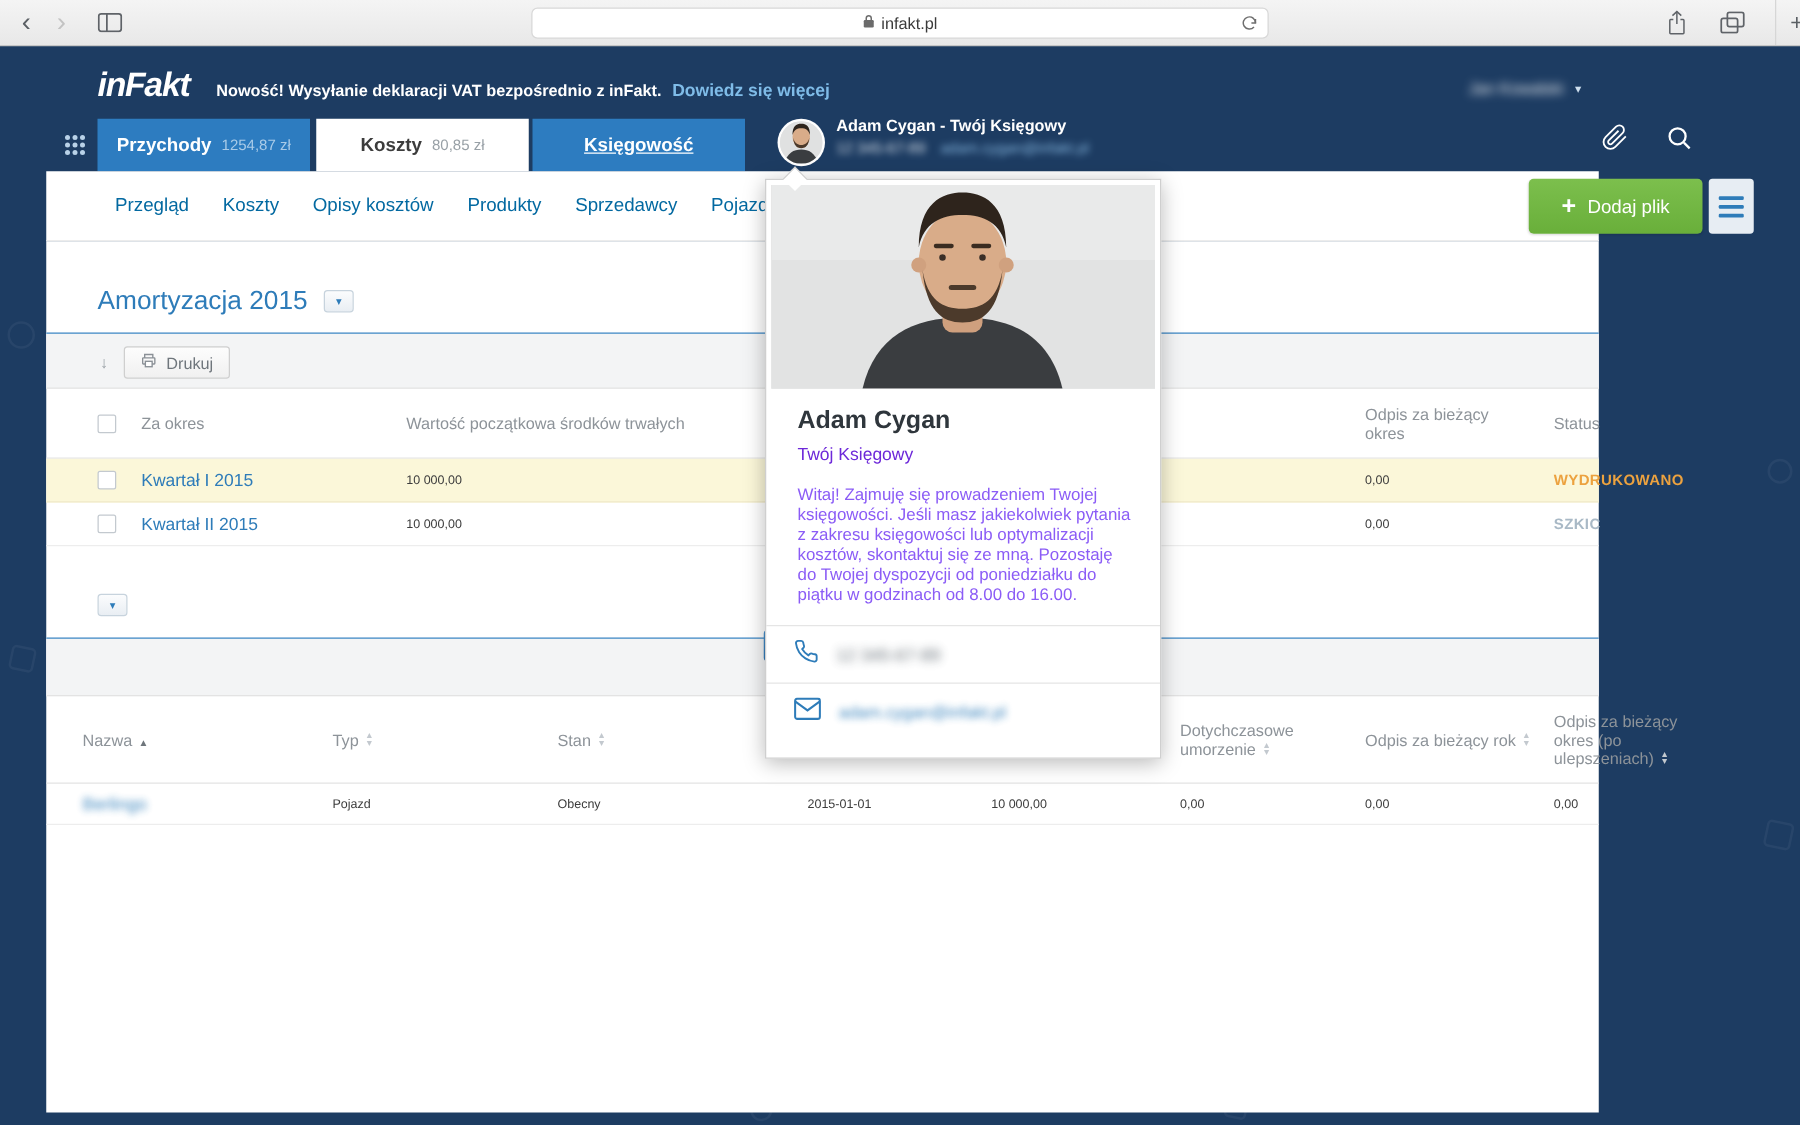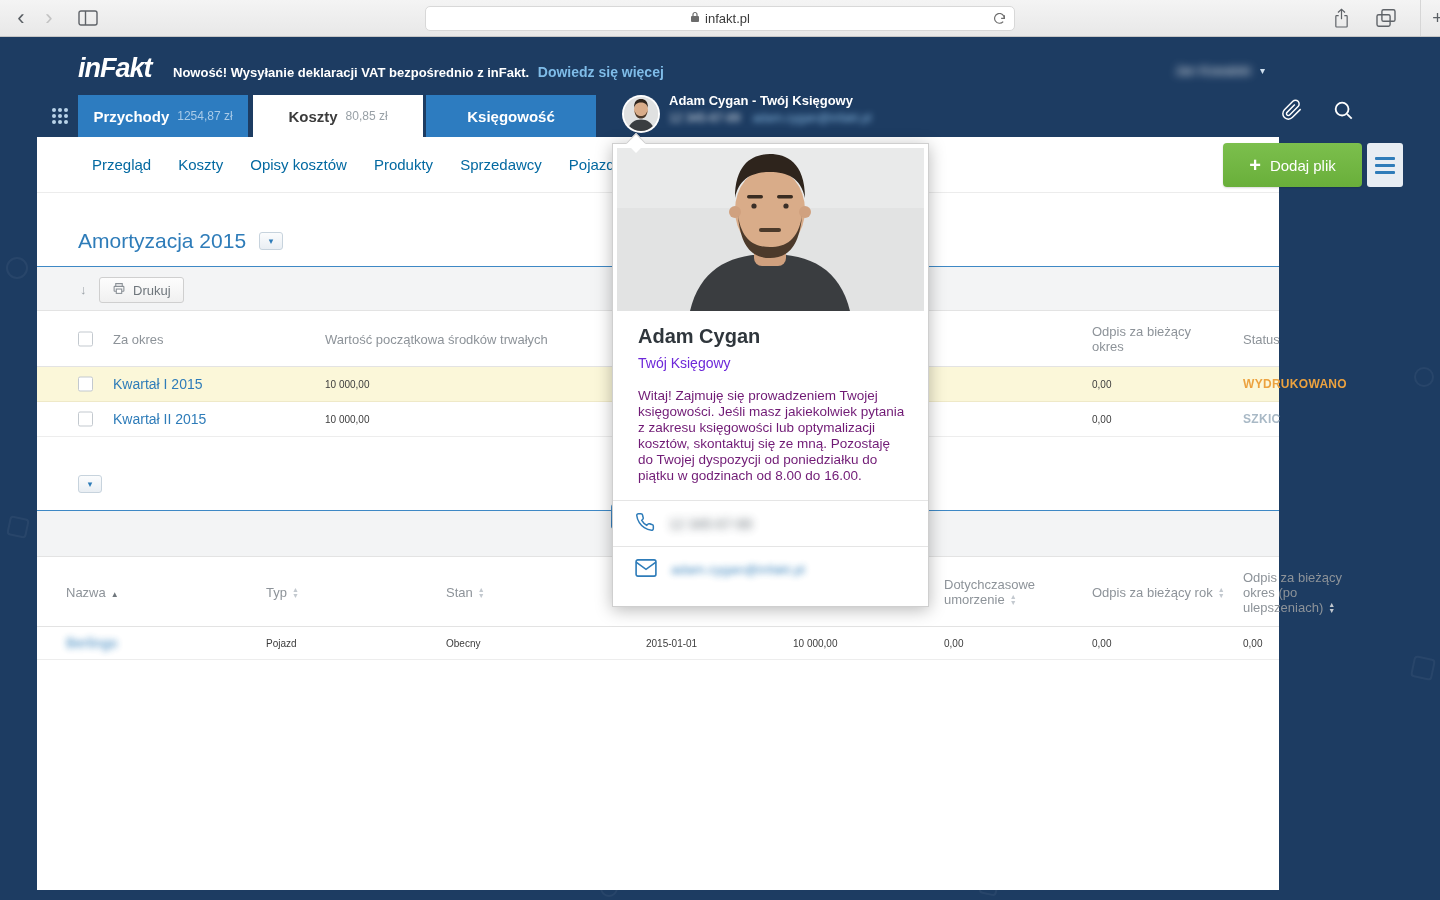--- a/index.html
+++ b/index.html
@@ -41,21 +41,21 @@
   .grid-icon { position:absolute; left:14px; top:70px; }
   .tab { position:absolute; top:58px; height:42px; display:flex; align-items:center; justify-content:center;
          gap:8px; font-size:15px; font-weight:bold; cursor:pointer; }
   .tab .amt { font-size:12px; font-weight:normal; }
   .tab-blue { background:#2d7cc0; color:#fff; }
   .tab-blue .amt { color:#a9cbe8; }
   .tab-active { background:#fff; color:#3c3c3c; }
   .tab-active .amt { color:#98a0a6; }
   .tab1 { left:41px; width:170px; }
   .tab2 { left:216px; width:170px; }
-  .tab3 { left:389px; width:170px; }
+  .tab3 { left:389px; width:170px;text-decoration:underline; }
 
   .acc-avatar { position:absolute; left:585px; top:58px; width:38px; height:38px; border-radius:50%;
                 border:2px solid rgba(255,255,255,.95); overflow:hidden; background:#e0e1e1; cursor:pointer; }
   .acc-name { position:absolute; left:632px; top:56px; color:#fff; font-size:13px; font-weight:bold; }
   .acc-contact { position:absolute; left:632px; top:74px; display:flex; gap:12px; font-size:12px; }
   .hdr-icon { position:absolute; top:62px; cursor:pointer; }
   .hdr-clip { left:1244px; }
   .hdr-search { left:1295px; }
 
   .red { filter:blur(3px); opacity:.9; user-select:none; }
@@ -126,21 +126,21 @@
         border:1px solid #c3c9cf; border-radius:2px; background:#fff; cursor:pointer; }
 
   
   .popup { position:absolute; left:612px; top:106px; width:317px; background:#fff;
            border:1px solid #cfcfcf; box-shadow:0 3px 16px rgba(0,0,0,.28); z-index:50; }
   .pp-arrow { position:absolute; top:-8px; left:16px; width:14px; height:14px; background:#fff;
               border-left:1px solid #cfcfcf; border-top:1px solid #cfcfcf; transform:rotate(45deg); }
   .pp-photo { margin:4px; width:307px; height:163px; overflow:hidden; background:#e0e1e1; }
   .pp-name { margin:14px 25px 0; font-size:20px; font-weight:bold; color:#2f363c; }
   .pp-role { margin:7px 25px 0; font-size:14px; color:#6d28d9; }
-  .pp-bio { margin:17px 25px 0; width:270px; font-size:13.5px; line-height:16px; color:#701a75; }
+  .pp-bio { margin:17px 25px 0; width:270px; font-size:13.5px; line-height:16px; color:#8b5cf6; }
   .pp-row { margin-top:0; height:46px; border-top:1px solid #e5e5e5; display:flex; align-items:center;
             padding-left:22px; gap:14px; }
   .pp-row.first { margin-top:16px; }
   .pp-phone-val { font-size:14px; color:#5a646c; }
   .pp-email-val { font-size:13.5px; color:#2e7cb9; cursor:pointer; }
   .pp-pad { height:14px; }
 </style>
 </head>
 <body>
 

